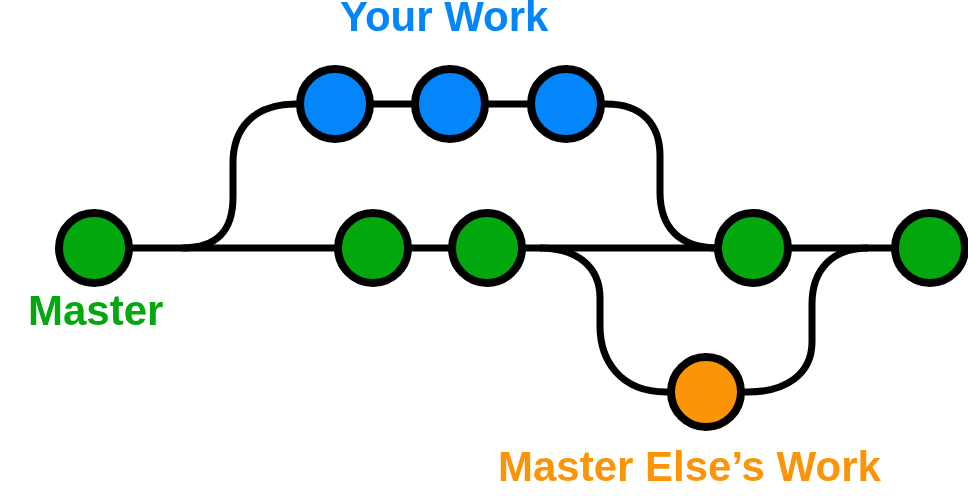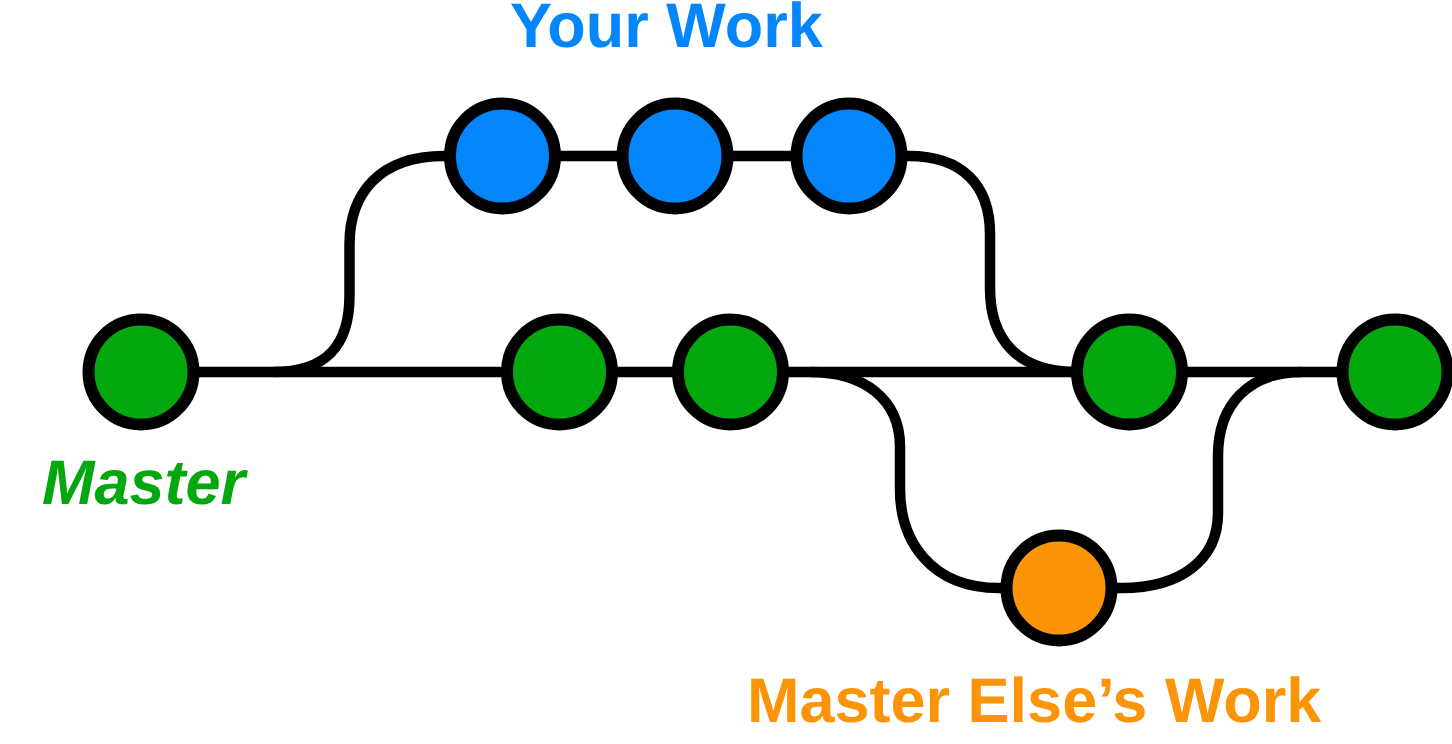--- a/index.html
+++ b/index.html
@@ -34,21 +34,21 @@
   }
   .branch-label {
     position: absolute;
     font-weight: 700;
     font-size: 42px;
     line-height: 1;
     white-space: nowrap;
     letter-spacing: 0px;
   }
   .label-your-work    { left: 324px; top: -4px;  }
-  .label-master       { left: 12px;  top: 301px; font-style: italic; }
+  .label-master       { left: 12px;  top: 290px; }
   .label-someone-else { left: 482px; top: 446px; }
 </style>
 </head>
 <body>
 
 <div class="stage">
 
   <svg viewBox="0 0 968 496" aria-hidden="true">
 
     <path class="edge" d="M 78 248 H 914" stroke="#000000"></path>

